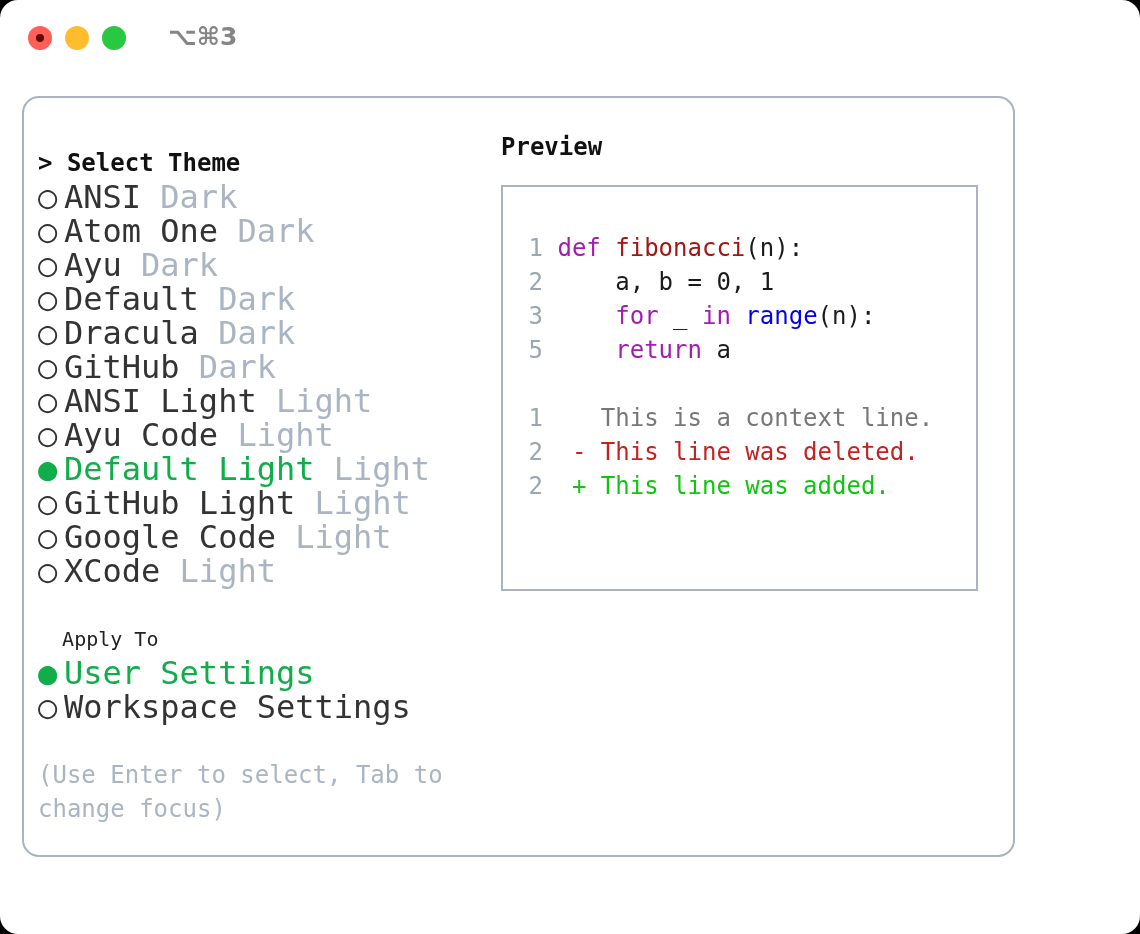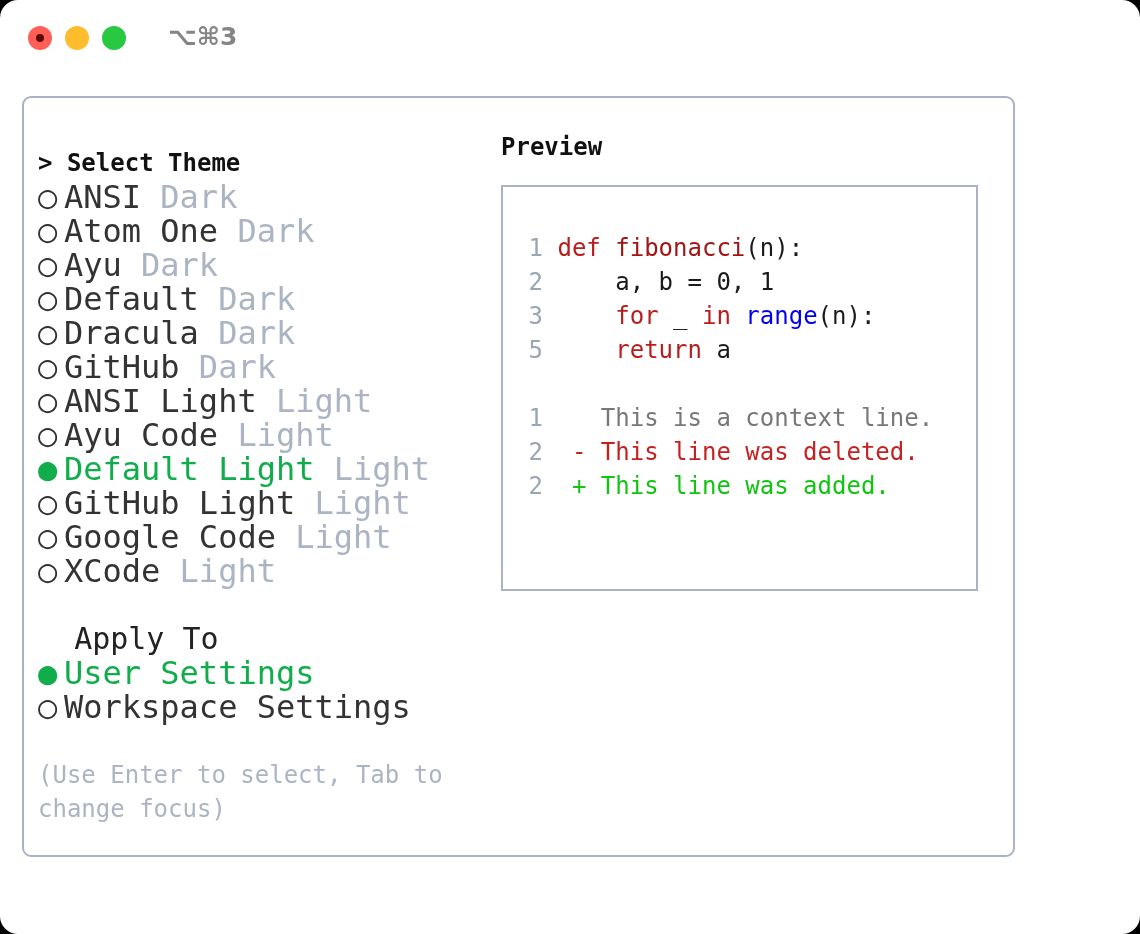--- a/index.html
+++ b/index.html
@@ -71,21 +71,21 @@
   }
 
   
   .panel {
     position: absolute;
     left: 22px;
     top: 96px;
     width: 993px;
     height: 761px;
     border: 2px solid #a9b3c1;
-    border-radius: 9px;
+    border-radius: 17px;
     box-sizing: border-box;
     background: #ffffff;
   }
 
   .col-left {
     position: absolute;
     left: 14px;
     top: 48px;
     width: 450px;
   }
@@ -117,21 +117,21 @@
     color: #333333;
   }
   .marker.sel { color: #12ad4b; }
   .name { color: #333333; }
   .row.selected .name { color: #12ad4b; }
   .cat  { color: #aab4c2; }
 
   .spacer-sm { height: 34px; }
 
   .apply-title {
-    font-size: 30px;
+    font-size: 20px;
     line-height: 34px;
     color: #222222;
     white-space: pre;
   }
 
   .hint {
     font-size: 24px;
     line-height: 34px;
     color: #aab4c2;
     white-space: pre;
@@ -158,21 +158,21 @@
     line-height: 34px;
     white-space: pre;
     color: #1a1a1a;
   }
   .ln {
     color: #9aa6b4;
     display: inline-block;
     width: 28px;
     text-align: right;
   }
-  .kw   { color: #b91c1c; }
+  .kw   { color: #a21caf; }
   .fn   { color: #a31515; }
   .bi   { color: #0000ee; }
   .plain{ color: #1a1a1a; }
   .blank-line { height: 34px; }
   .d-ctx { color: #777777; }
   .d-del { color: #c42121; }
   .d-add { color: #12c412; }
 </style>
 </head>
 <body>

